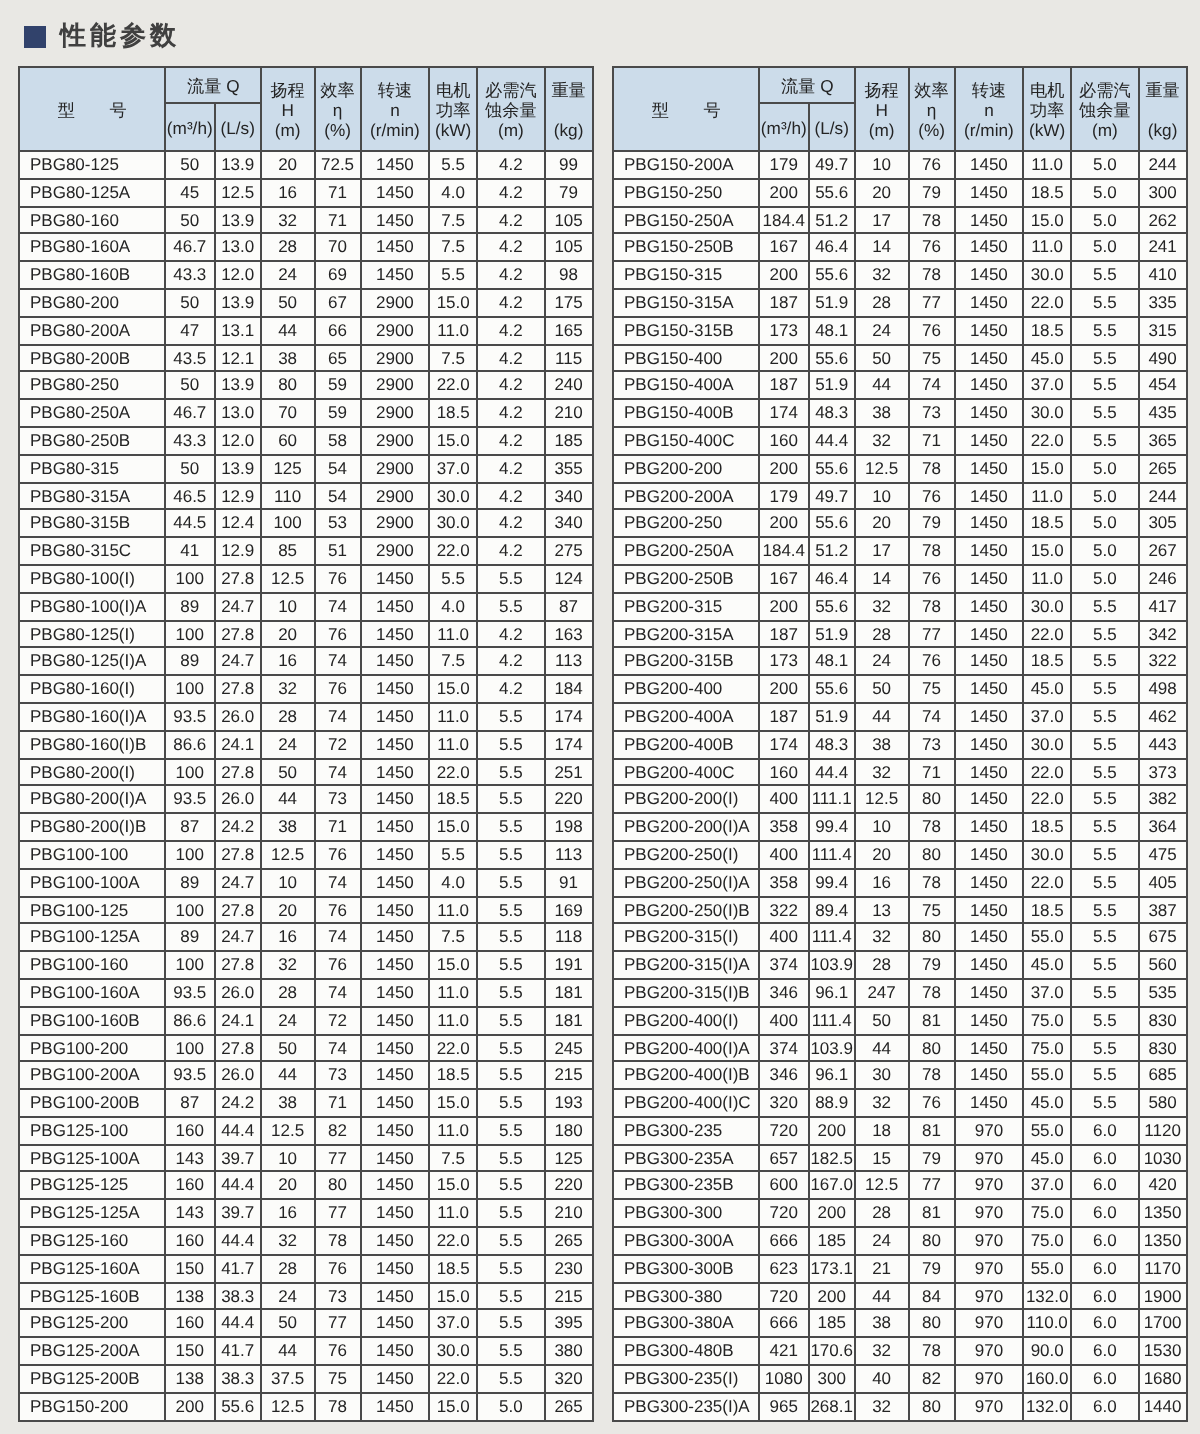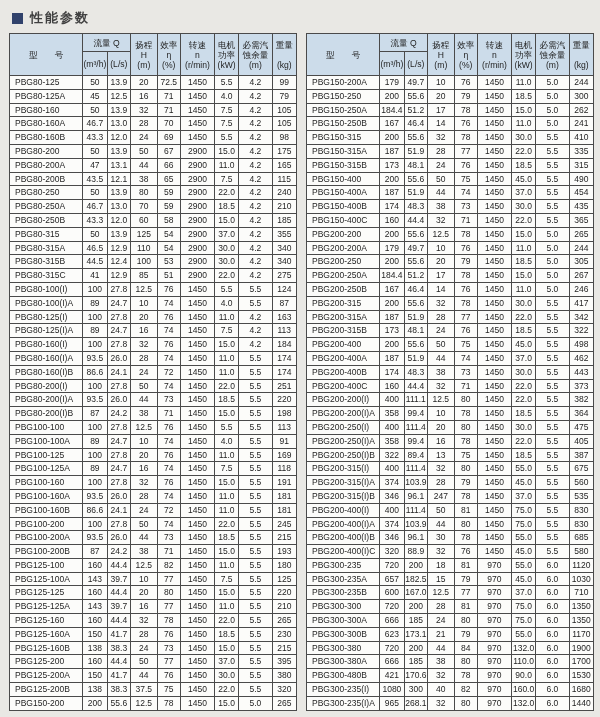--- a/index.html
+++ b/index.html
@@ -1076,21 +1076,21 @@
           </tr>
           <tr>
             <td class="model">PBG300-235B</td>
             <td>600</td>
             <td>167.0</td>
             <td>12.5</td>
             <td>77</td>
             <td>970</td>
             <td>37.0</td>
             <td>6.0</td>
-            <td>710</td>
+            <td>420</td>
           </tr>
           <tr>
             <td class="model">PBG300-300</td>
             <td>720</td>
             <td>200</td>
             <td>28</td>
             <td>81</td>
             <td>970</td>
             <td>75.0</td>
             <td>6.0</td>

